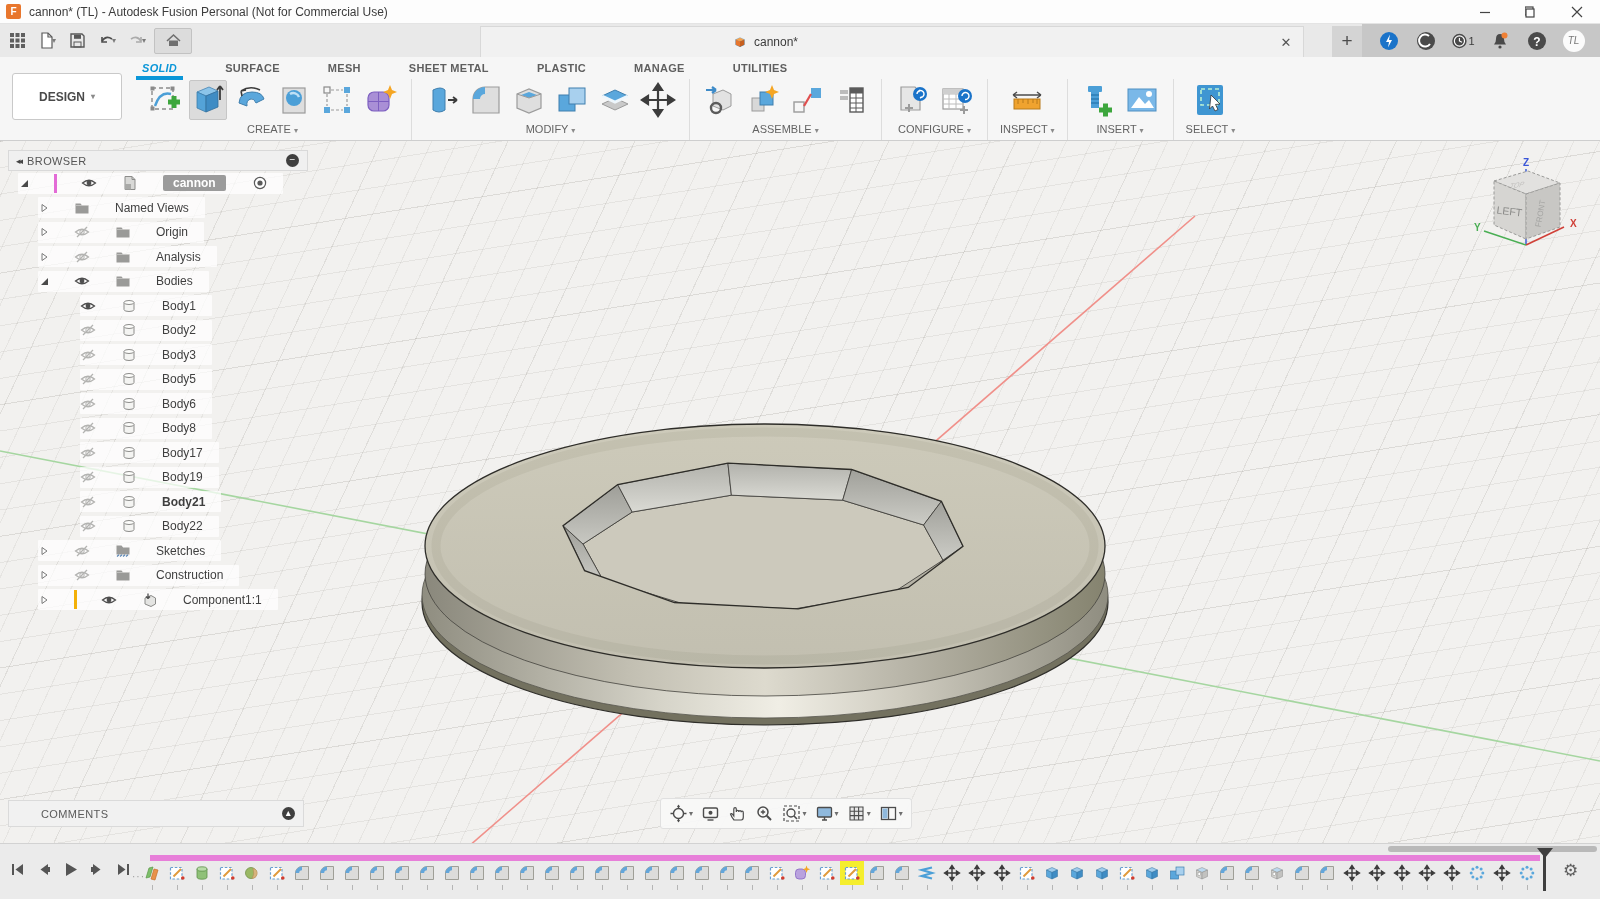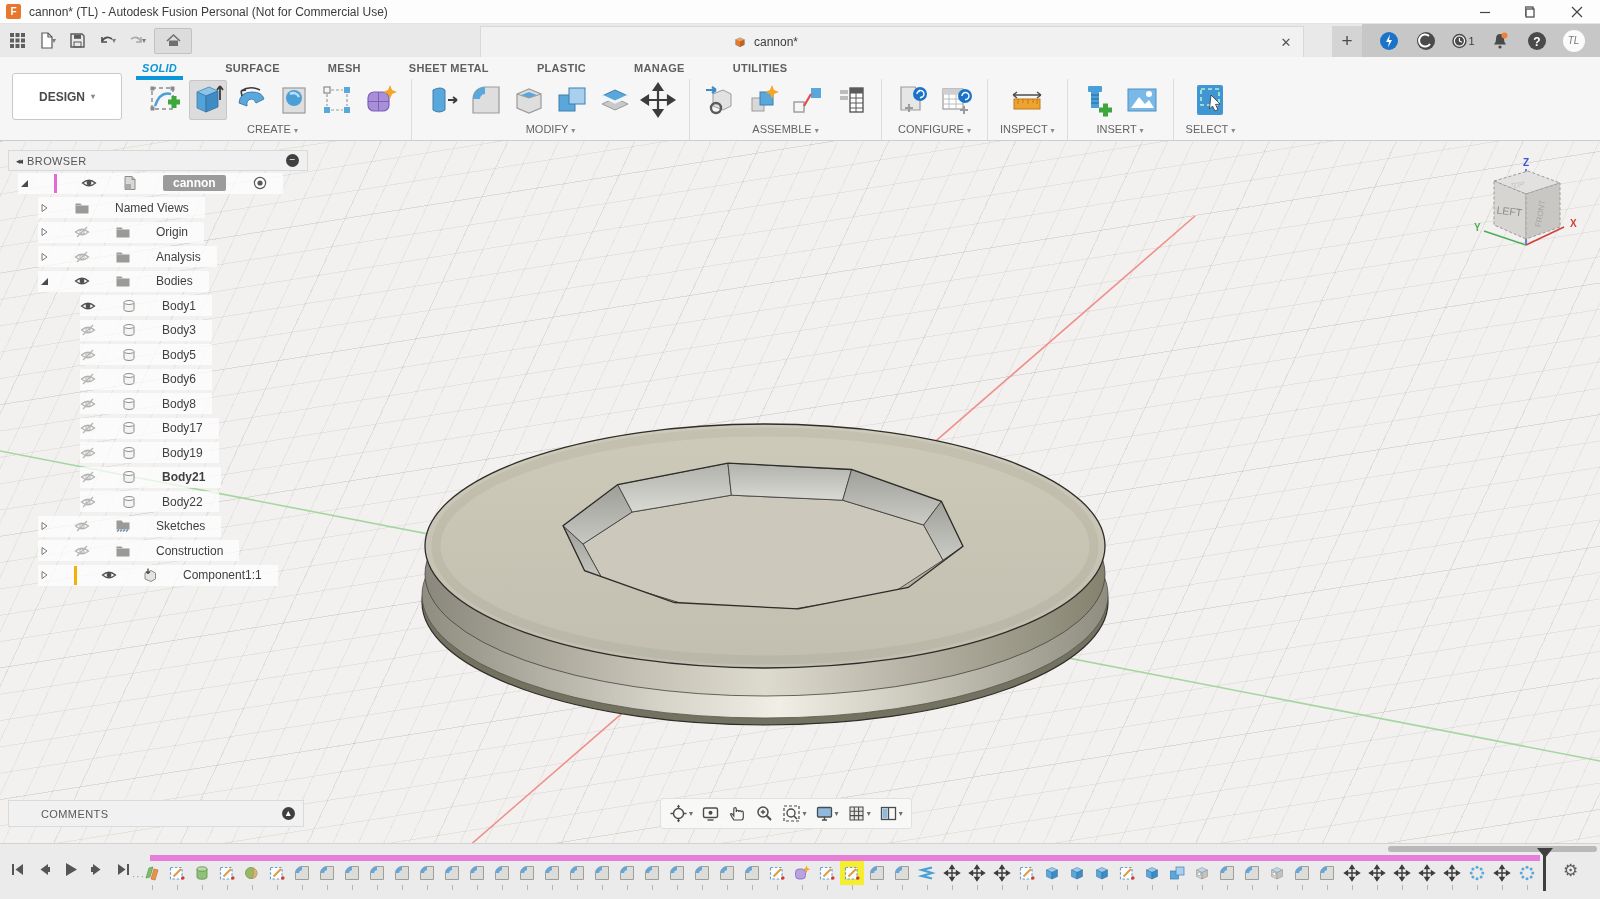--- a/index.html
+++ b/index.html
@@ -877,20 +877,31 @@
             </span>
           </div>
           <div class="trow" style="padding-left: 72px;">
             <span class="trowinner">
               <svg class="tic" viewBox="0 0 16 16">
                 <use href="#k-eyeoff"></use>
               </svg>
               <svg class="tic" viewBox="0 0 16 16">
                 <use href="#k-body"></use>
               </svg>
+              <span class="">Body2</span>
+            </span>
+          </div>
+          <div class="trow" style="padding-left: 72px;">
+            <span class="trowinner">
+              <svg class="tic" viewBox="0 0 16 16">
+                <use href="#k-eyeoff"></use>
+              </svg>
+              <svg class="tic" viewBox="0 0 16 16">
+                <use href="#k-body"></use>
+              </svg>
               <span class="">Body3</span>
             </span>
           </div>
           <div class="trow" style="padding-left: 72px;">
             <span class="trowinner">
               <svg class="tic" viewBox="0 0 16 16">
                 <use href="#k-eyeoff"></use>
               </svg>
               <svg class="tic" viewBox="0 0 16 16">
                 <use href="#k-body"></use>

